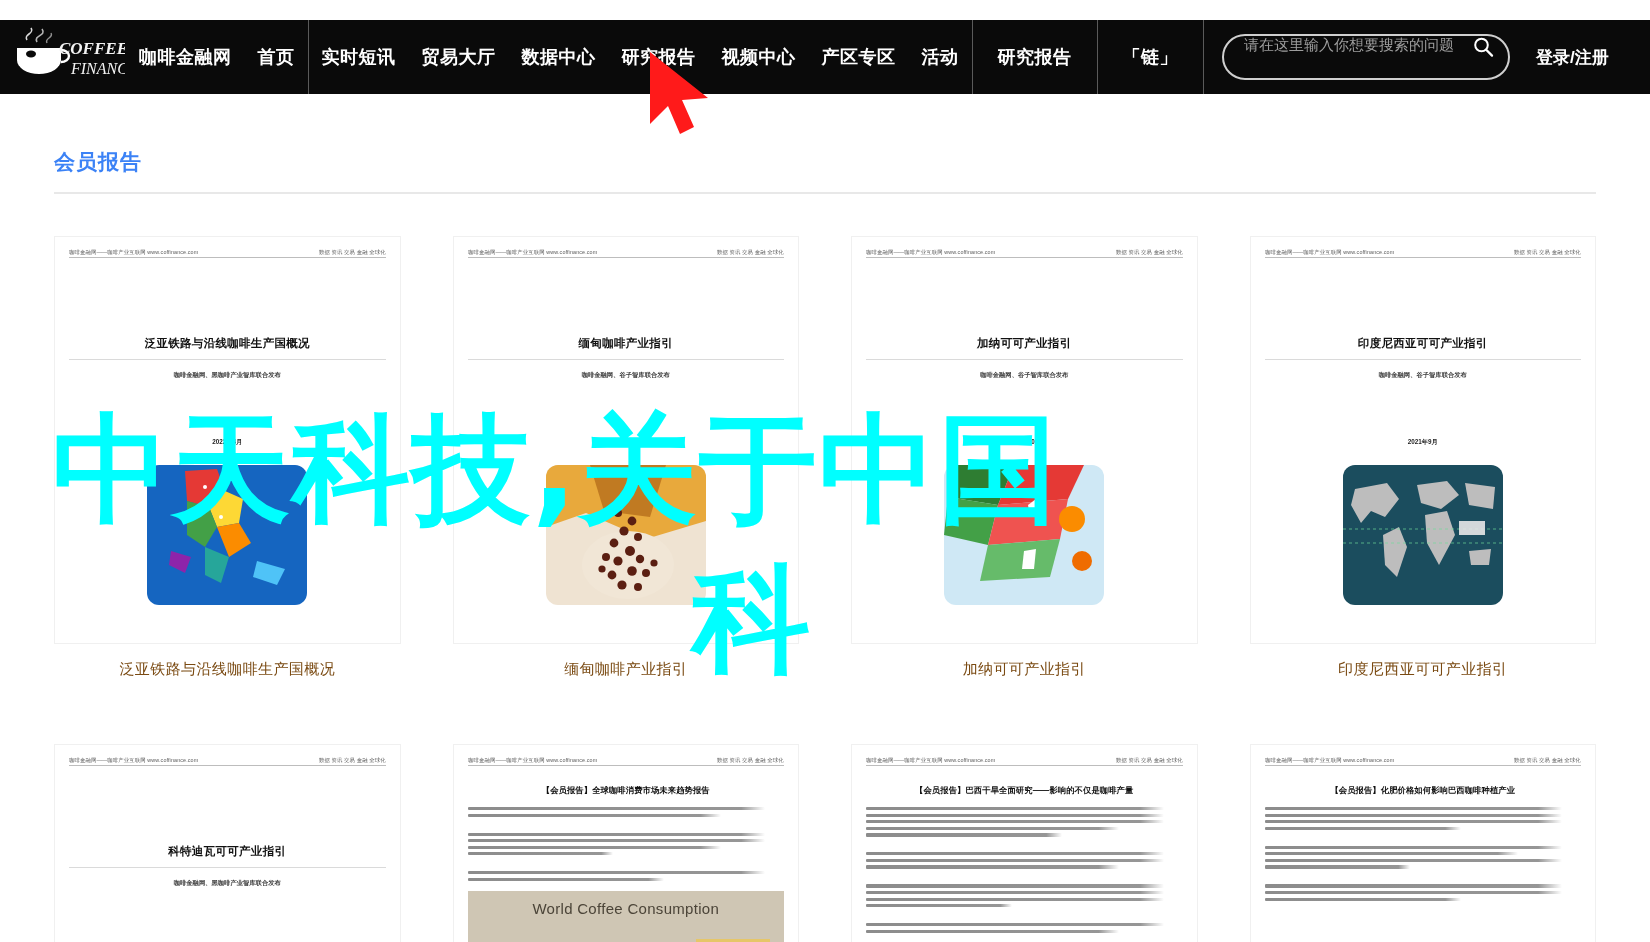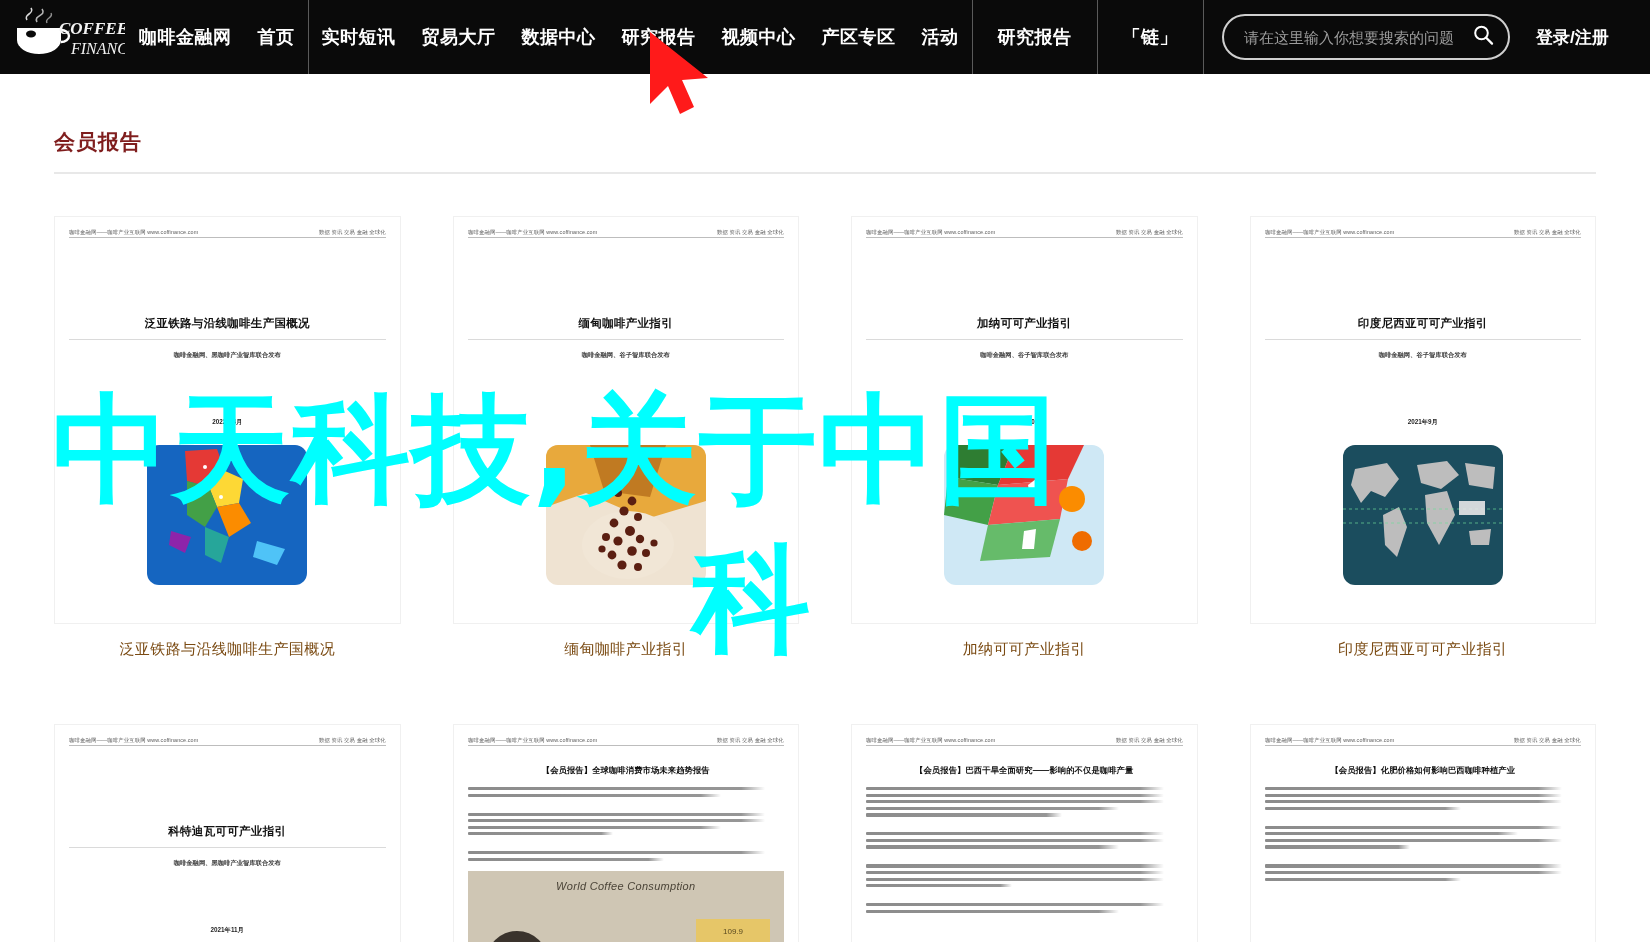--- a/index.html
+++ b/index.html
@@ -13,20 +13,21 @@
 
   
   .topnav {
     position: relative;
     width: 1650px;
     height: 74px;
     background: #0a0a0a;
     display: flex;
     align-items: center;
     padding-left: 8px;
+    margin-top: 20px;
   }
   .logo {
     width: 118px;
     height: 64px;
     display: flex;
     align-items: center;
     justify-content: center;
     flex: 0 0 auto;
     position: relative;
   }
@@ -59,21 +60,21 @@
     margin-left: 18px;
     margin-right: 10px;
     flex: 0 0 auto;
   }
   .search-box {
     width: 288px;
     height: 46px;
     border: 2px solid #cfcfcf;
     border-radius: 23px;
     display: flex;
-    align-items: center;
+    align-items: flex-start;
     padding: 0 14px 0 20px;
     background: transparent;
   }
   .search-box input {
     flex: 1 1 auto;
     background: transparent;
     border: none;
     outline: none;
     color: #d8d8d8;
     font-size: 15px;
@@ -98,21 +99,21 @@
     height: 868px;
     background: #ffffff;
     padding: 0 54px;
   }
   .section-head {
     padding-top: 54px;
   }
   .section-title {
     font-size: 21px;
     font-weight: bold;
-    color: #7f1d1d;
+    color: #3b82f6;
     letter-spacing: 1px;
     line-height: 28px;
   }
   .section-rule {
     margin-top: 16px;
     height: 2px;
     background: #e8e8e8;
     width: 100%;
   }
 
@@ -234,23 +235,22 @@
     height: 96px;
     background: #cfc6b4;
     position: relative;
     overflow: hidden;
   }
   .chart-box .ct {
     position: absolute;
     top: 9px; left: 0; right: 0;
     text-align: center;
     color: #4b4438;
-    font-size: 11px;
+    font-size: 15px;
     letter-spacing: .3px;
-    font-style: italic;
   }
   .chart-box .bar {
     position: absolute;
     right: 14px;
     bottom: 0;
     width: 74px;
     height: 48px;
     background: #e6c668;
   }
   .chart-box .bar span {

